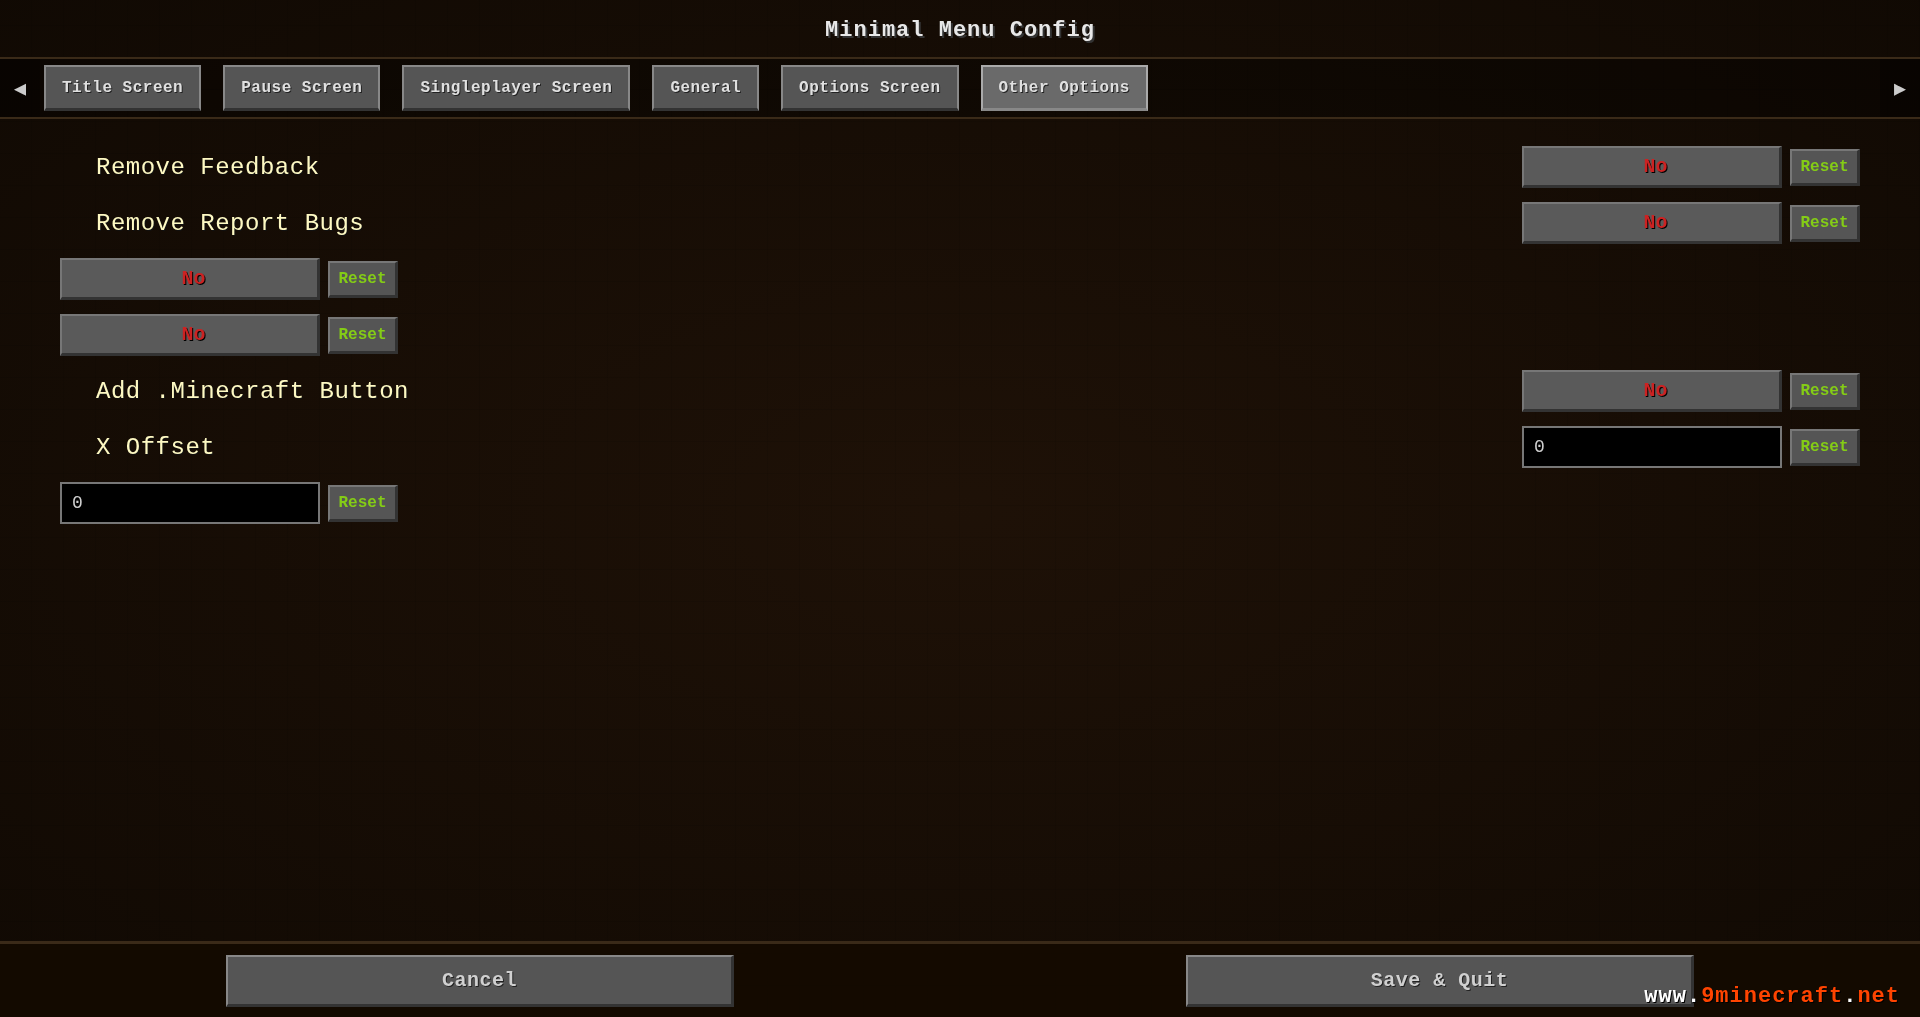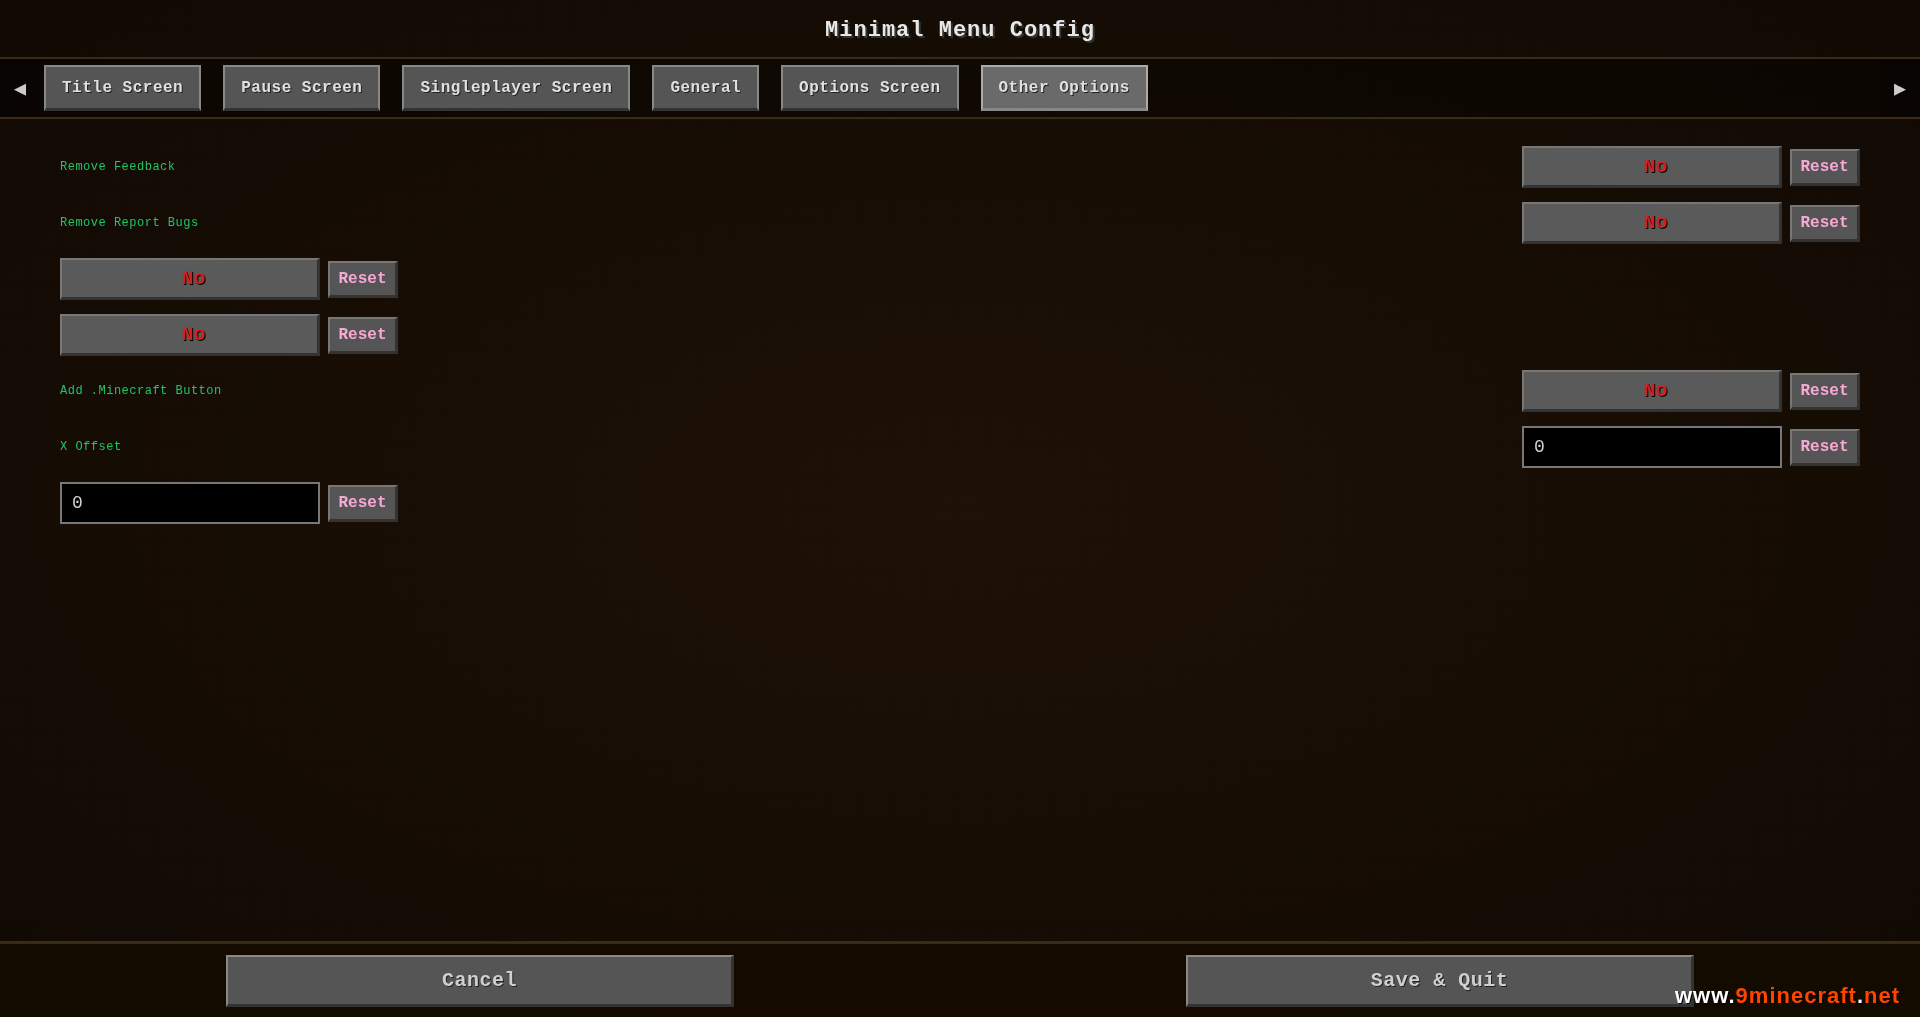--- a/index.html
+++ b/index.html
@@ -130,25 +130,26 @@
     
     .setting-row {
       display: flex;
       align-items: center;
       padding: 6px 0;
       min-height: 56px;
     }
 
     .setting-label {
       flex: 1;
-      color: #22c55e;
-      font-family: 'Courier New', monospace;
-      font-size: 12px;
+      color: #fef9c3;
+      font-family: 'Courier New', monospace;
+      font-size: 24px;
       letter-spacing: 0.5px;
       text-shadow: 1px 1px 0 #111;
+      margin-left: 36px;
     }
 
     .setting-controls {
       display: flex;
       align-items: center;
       gap: 8px;
     }
 
     .toggle-btn {
       width: 260px;
@@ -170,21 +171,21 @@
       padding-left: 8px;
     }
 
     .reset-btn {
       width: 70px;
       height: 37px;
       background: #555555;
       border: 2px solid #777;
       border-bottom: 3px solid #333;
       border-right: 3px solid #333;
-      color: #f9a8d4;
+      color: #84cc16;
       font-family: 'Courier New', monospace;
       font-size: 16px;
       font-weight: bold;
       cursor: pointer;
       text-align: center;
       display: flex;
       align-items: center;
       justify-content: center;
     }
 
@@ -245,21 +246,21 @@
       cursor: pointer;
       letter-spacing: 0.5px;
       text-shadow: 1px 1px 0 #222;
     }
 
     .watermark {
       position: absolute;
       right: 20px;
       bottom: 8px;
       color: #ff4400;
-      font-family: Liberation Sans, sans-serif;
+      font-family: Liberation Mono, monospace;
       font-size: 22px;
       font-weight: bold;
       letter-spacing: 1px;
       text-shadow: 1px 1px 0 #000;
     }
 
     .watermark span.www {
       color: #ffffff;
     }
     .watermark span.domain {

